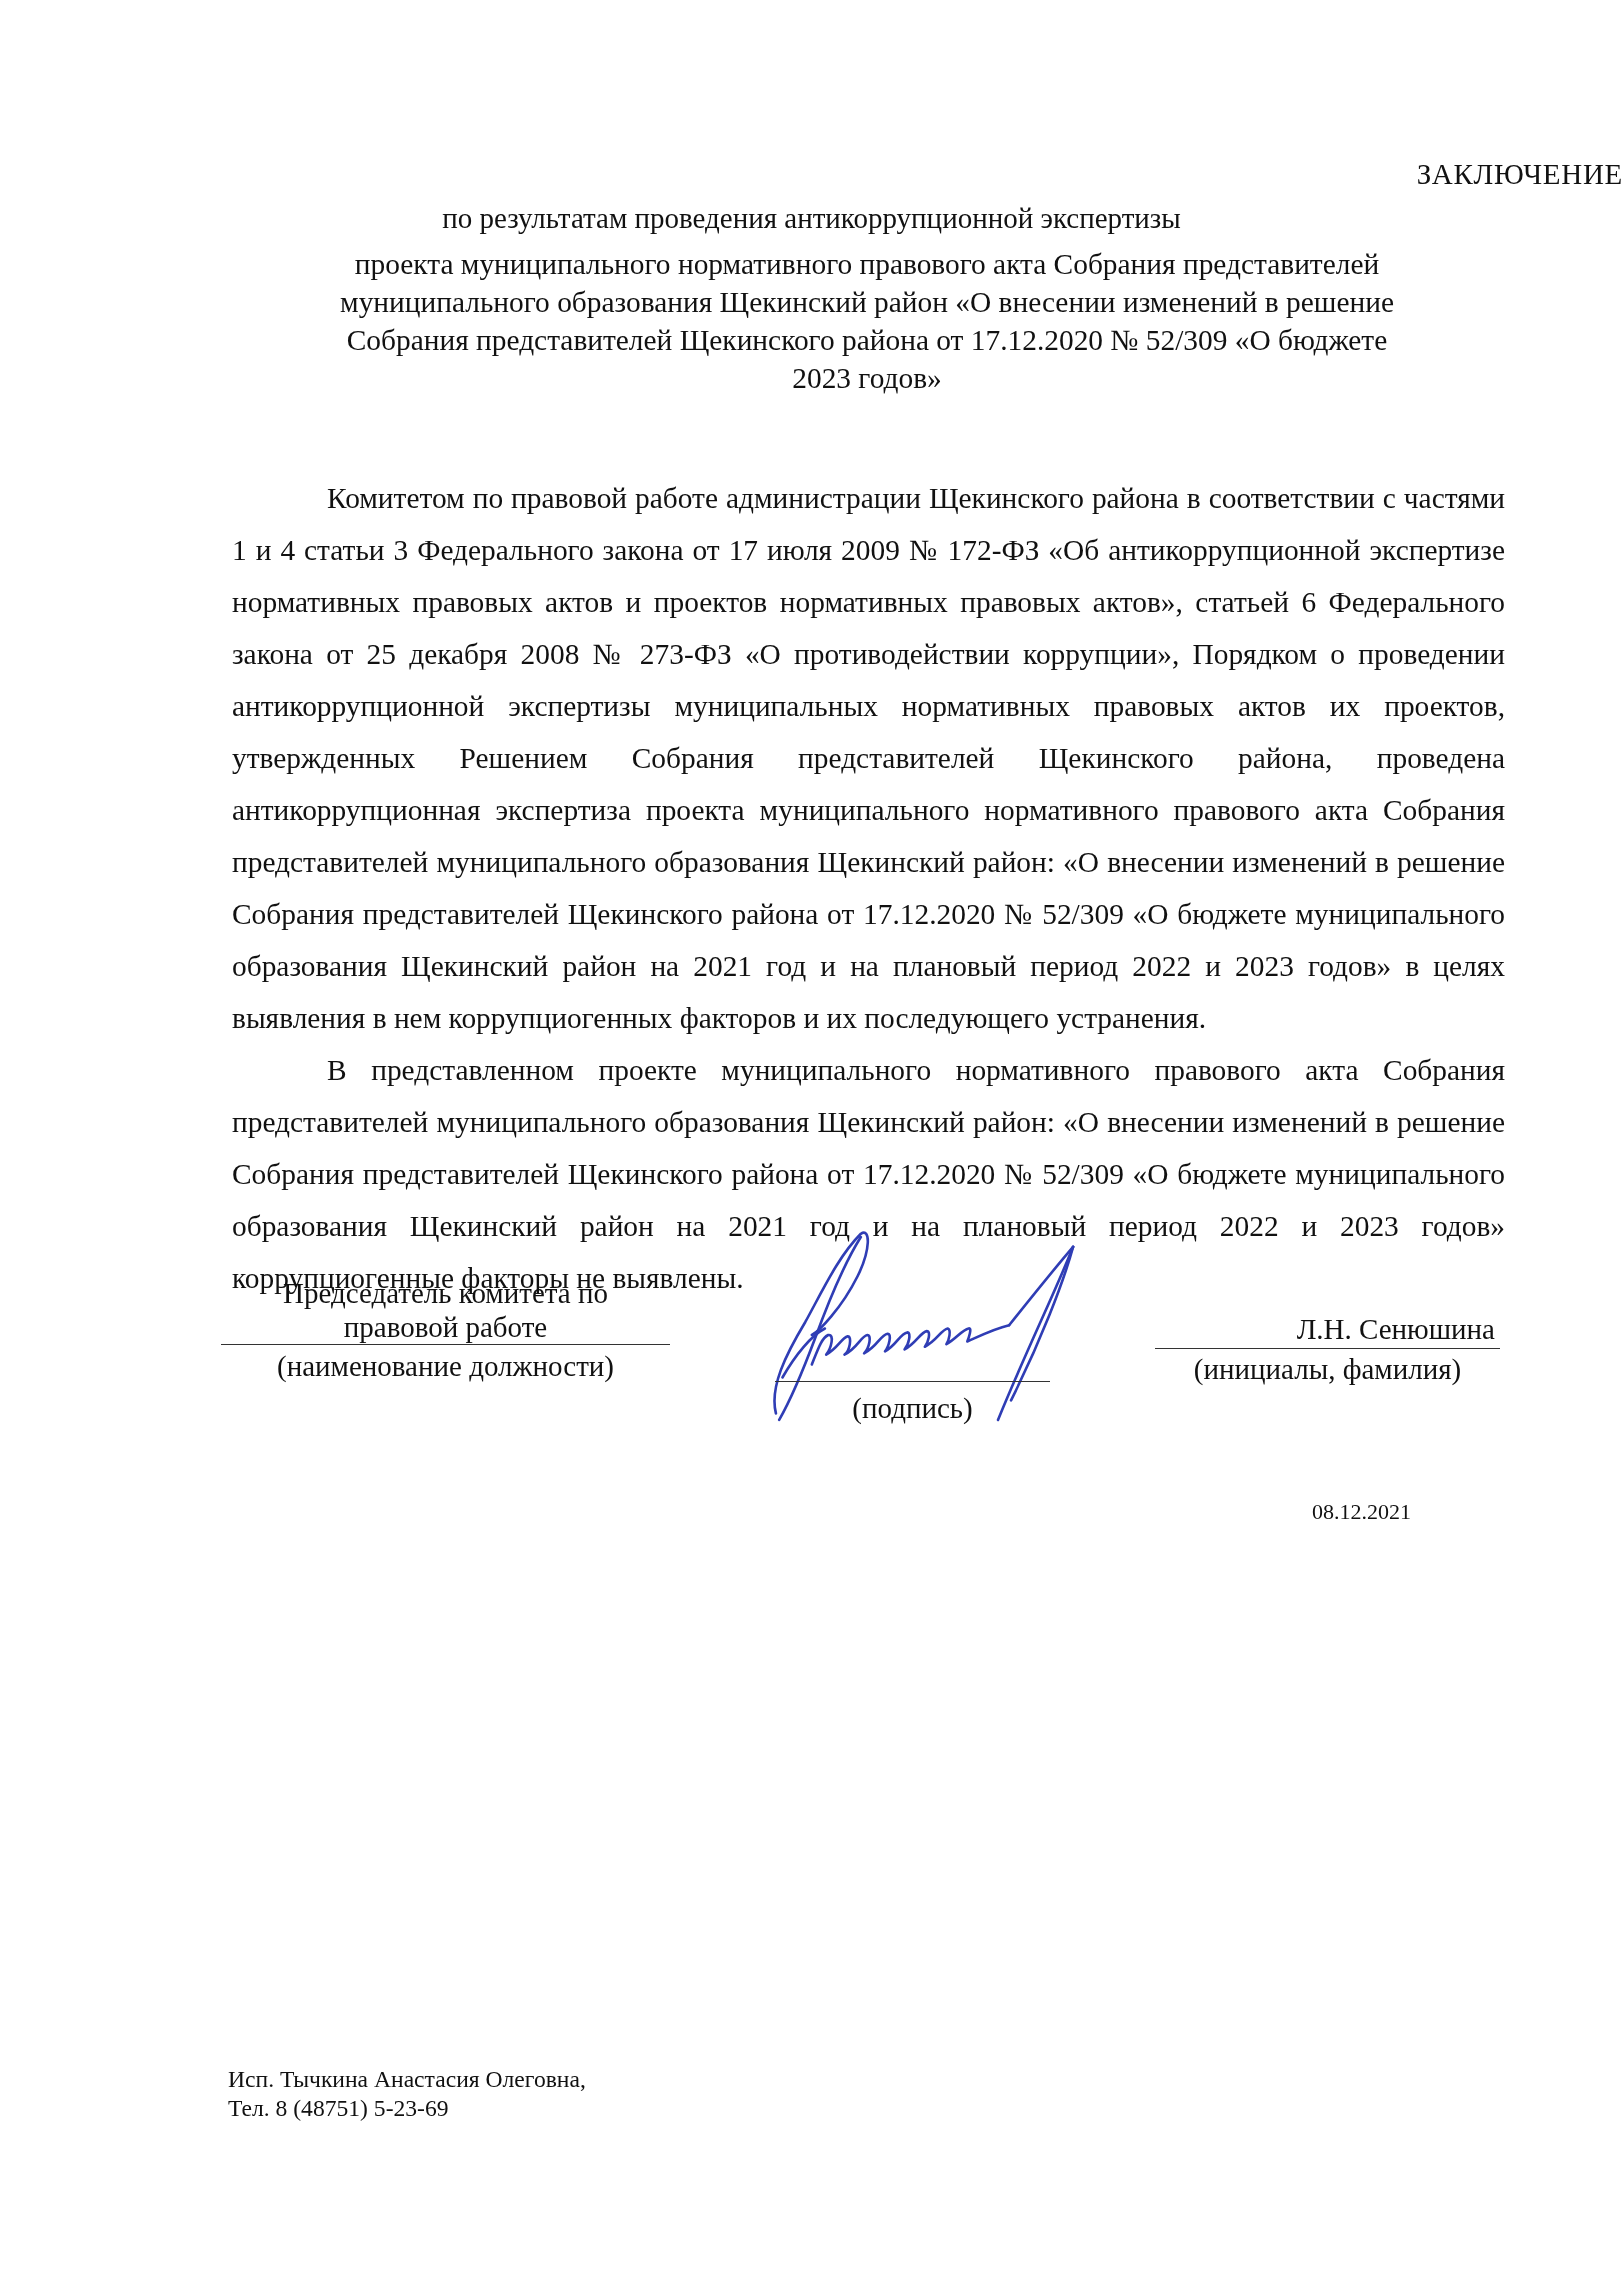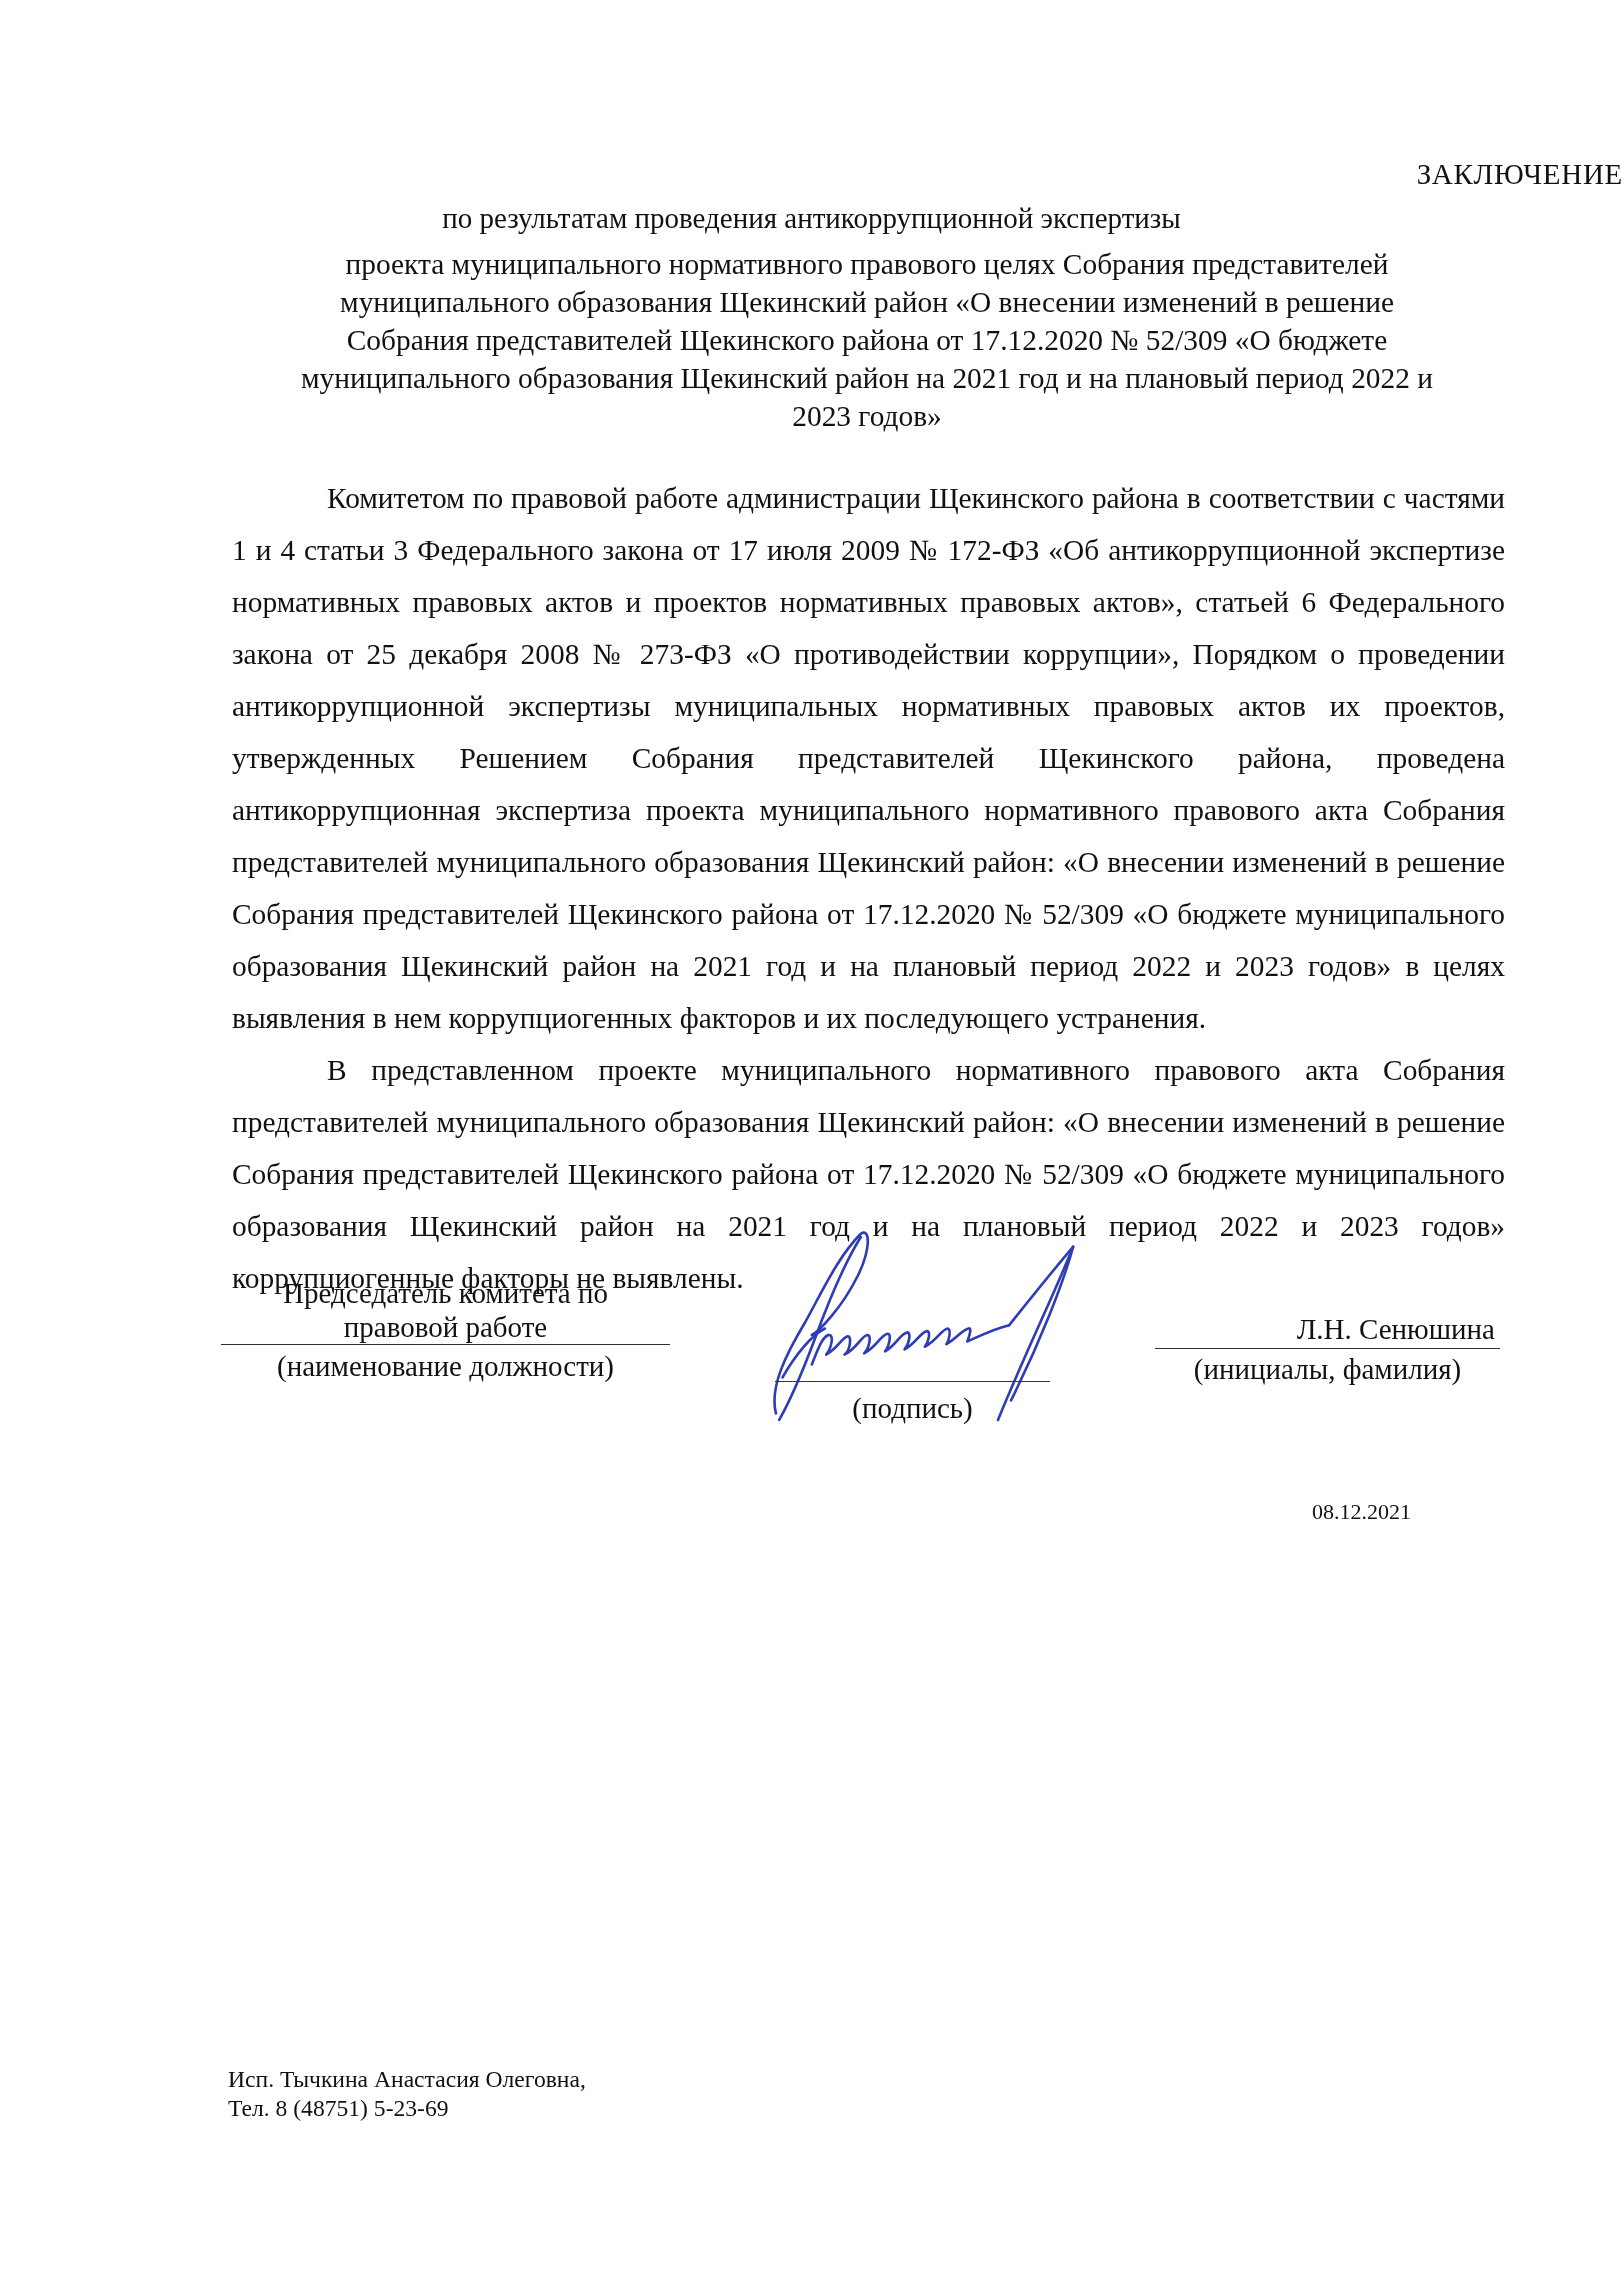--- a/index.html
+++ b/index.html
@@ -23,24 +23,23 @@
   .footer div { white-space: nowrap; }
   svg.signature { position: absolute; left: 766px; top: 1224px; width: 366px; height: 209px; }
 </style>
 </head>
 <body>
 
 <div class="abs title-main">ЗАКЛЮЧЕНИЕ</div>
 <div class="abs title-sub">по результатам проведения антикоррупционной экспертизы</div>
 
 <div class="abs title-block">
-  <span>проекта муниципального нормативного правового целях Собрания представителей</span>
+  <span>проекта муниципального нормативного правового акта Собрания представителей</span>
   <span>муниципального образования Щекинский район «О внесении изменений в решение</span>
   <span>Собрания представителей Щекинского района от 17.12.2020 № 52/309 «О бюджете</span>
-  <span>муниципального образования Щекинский район на 2021 год и на плановый период 2022 и</span>
   <span>2023 годов»</span>
 </div>
 
 <div class="abs body-text">
   <p class="para">Комитетом по правовой работе администрации Щекинского района в соответствии с частями 1 и 4 статьи 3 Федерального закона от 17 июля 2009 № 172-ФЗ «Об антикоррупционной экспертизе нормативных правовых актов и проектов нормативных правовых актов», статьей 6 Федерального закона от 25 декабря 2008 № 273-ФЗ «О противодействии коррупции», Порядком о проведении антикоррупционной экспертизы муниципальных нормативных правовых актов их проектов, утвержденных Решением Собрания представителей Щекинского района, проведена антикоррупционная экспертиза проекта муниципального нормативного правового акта Собрания представителей муниципального образования Щекинский район: «О внесении изменений в решение Собрания представителей Щекинского района от 17.12.2020 № 52/309 «О бюджете муниципального образования Щекинский район на 2021 год и на плановый период 2022 и 2023 годов» в целях выявления в нем коррупциогенных факторов и их последующего устранения.</p>
   <p class="para">В представленном проекте муниципального нормативного правового акта Собрания представителей муниципального образования Щекинский район: «О внесении изменений в решение Собрания представителей Щекинского района от 17.12.2020 № 52/309 «О бюджете муниципального образования Щекинский район на 2021 год и на плановый период 2022 и 2023 годов» коррупциогенные факторы не выявлены.</p>
 </div>
 
 <div>
   <div class="abs sig-label" style="left:221px; width:449px; top:1276px;">

